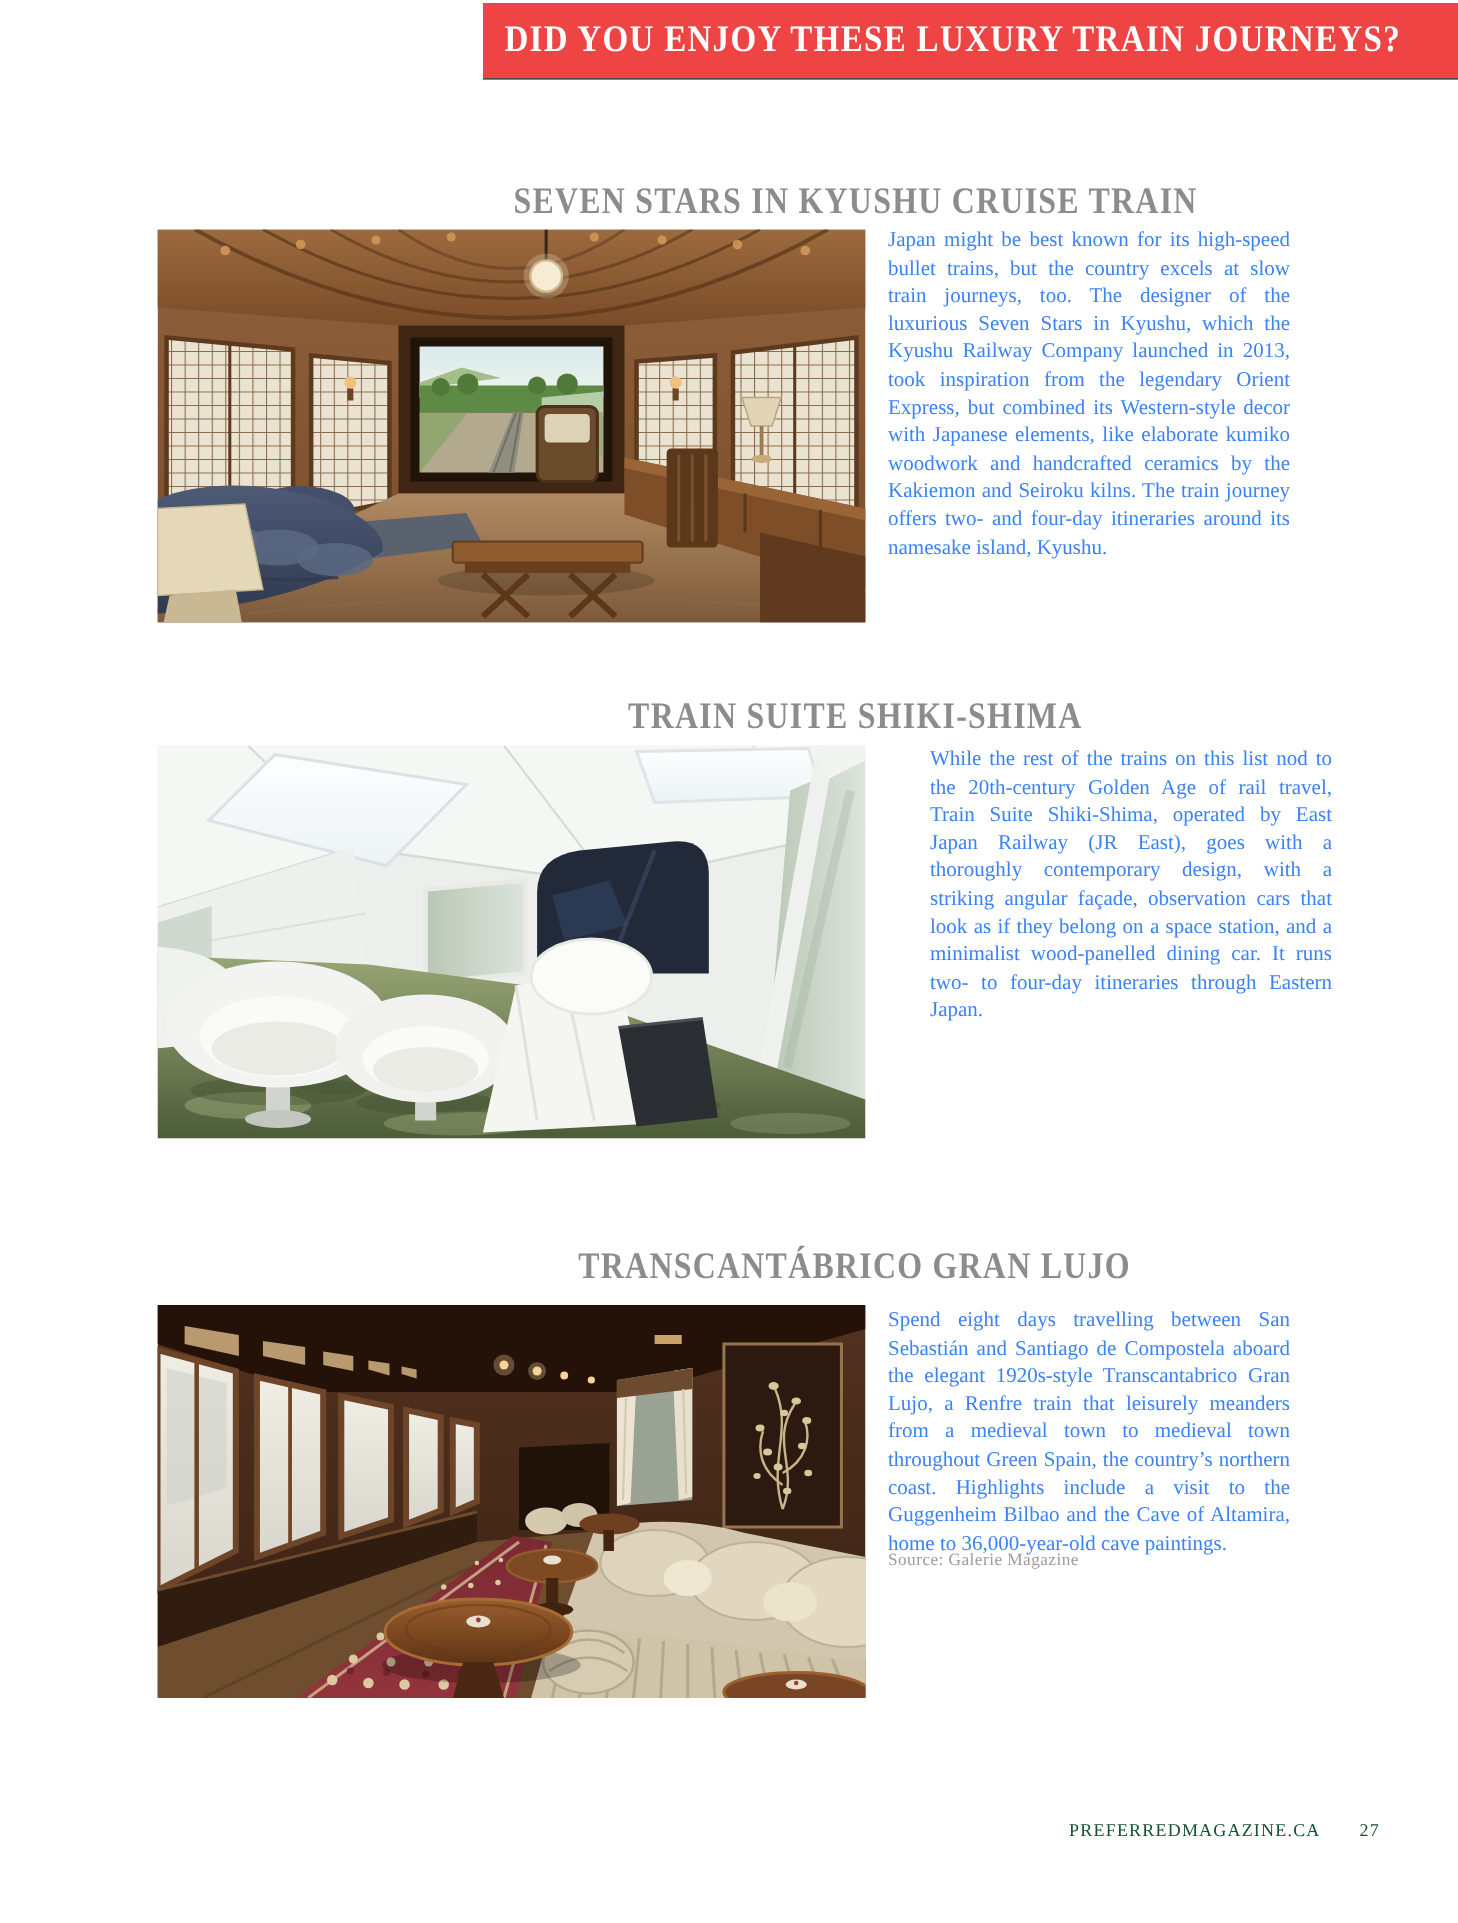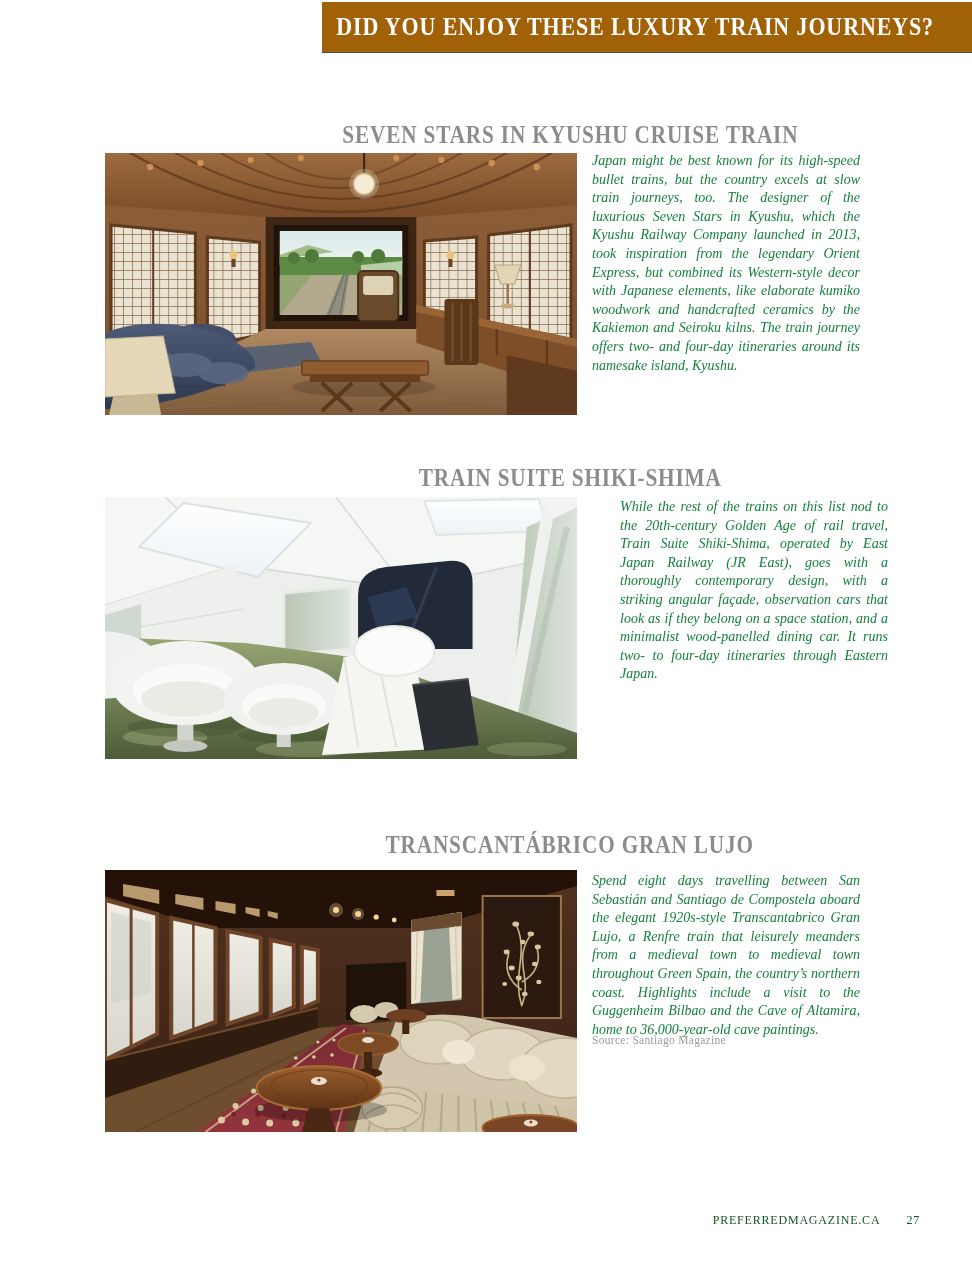--- a/index.html
+++ b/index.html
@@ -3,38 +3,38 @@
 <meta charset="utf-8">
 <style>
   html,body { margin:0; padding:0; background:#ffffff; }
   .page {
     position:relative; width:972px; height:1282px; margin:0 auto;
     background:#ffffff; overflow:hidden;
     font-family:"Liberation Serif", serif;
   }
   .topbar {
     position:absolute; left:322px; top:2px; width:650px; height:50px;
-    background:#a16207; border-bottom:1px solid #4a4a4a;
+    background:#ef4444; border-bottom:1px solid #4a4a4a;
     display:flex; align-items:center; justify-content:center;
   }
   .topbar h1 {
     margin:0; padding-right:26px; color:#ffffff; font-size:25px; font-weight:bold;
     letter-spacing:1px; white-space:nowrap; transform:scaleX(.88);
   }
   .section { position:absolute; left:0; width:972px; }
   .heading-wrap { position:absolute; left:170px; top:0; width:800px; text-align:center; }
   .heading {
     display:inline-block; margin:0; color:#8c8c8c; font-size:25px; font-weight:bold;
     letter-spacing:1px; white-space:nowrap; transform:scaleX(.85);
   }
   .photo { position:absolute; left:105px; margin:0; width:472px; height:262px; }
   .photo svg { display:block; width:100%; height:100%; }
   .bodytext {
     position:absolute; left:592px; width:268px; margin:0;
-    font-size:14px; line-height:18.6px; color:#15803d; text-align:justify;font-style:italic;
+    font-size:14px; line-height:18.6px; color:#3b82f6; text-align:justify;
   }
   .source { position:absolute; left:592px; margin:0; font-size:11.5px; color:#9b9b9b; letter-spacing:.3px; }
   .pagefoot { position:absolute; top:1213px; right:52px; color:#14532d; font-size:12px; letter-spacing:.8px; }
   .pagefoot .num { margin-left:26px; }
   
   #sec1 { top:121px; } #sec1 .photo { top:32px; } #sec1 .bodytext { top:31px; }
   #sec2 { top:464px; } #sec2 .photo { top:33px; } #sec2 .bodytext { top:34px;margin-left:28px; }
   #sec3 { top:831px; } #sec3 .photo { top:39px; } #sec3 .bodytext { top:41px; } #sec3 .source { top:203px; }
 </style>
 </head>
@@ -410,20 +410,20 @@
         <ellipse cx="213" cy="216" rx="48" ry="16" fill="none" stroke="#6b3c1a" stroke-width="1.6" opacity=".6"></ellipse>
         <ellipse cx="213" cy="211" rx="8" ry="4" fill="#e9e1cf"></ellipse>
           <circle cx="213" cy="210" r="1.6" fill="#a33"></circle>
         <polygon points="203,238 223,238 230,262 196,262" fill="#4a2813"></polygon>
         <ellipse cx="424" cy="258" rx="48" ry="13" fill="#7a4524" stroke="#9a6030" stroke-width="2"></ellipse>
         <ellipse cx="424" cy="253" rx="7" ry="3.4" fill="#e8e0cc"></ellipse>
           <circle cx="424" cy="252" r="1.5" fill="#a33"></circle>
       </svg>
     </figure>
     <p class="bodytext">Spend eight days travelling between San Sebastián and Santiago de Compostela aboard the elegant 1920s-style Transcantabrico Gran Lujo, a Renfre train that leisurely meanders from a medieval town to medieval town throughout Green Spain, the country’s northern coast. Highlights include a visit to the Guggenheim Bilbao and the Cave of Altamira, home to 36,000-year-old cave paintings.</p>
-    <p class="source">Source: Santiago Magazine</p>
+    <p class="source">Source: Galerie Magazine</p>
   </section>
 
   <footer class="pagefoot">
     <span>PREFERREDMAGAZINE.CA</span><span class="num">27</span>
   </footer>
 
 </div>
 
 </body></html>

